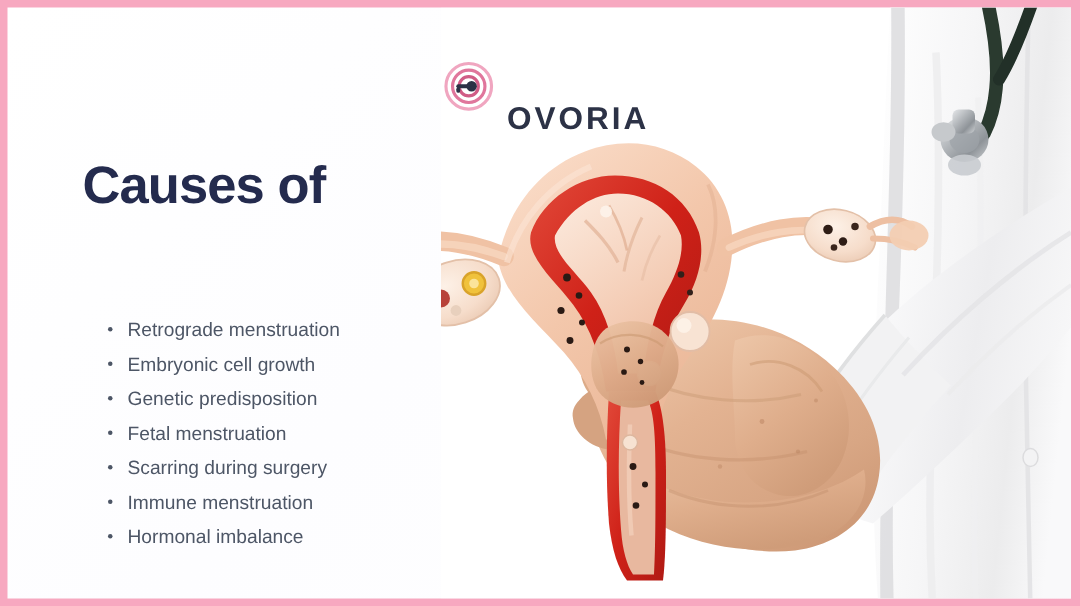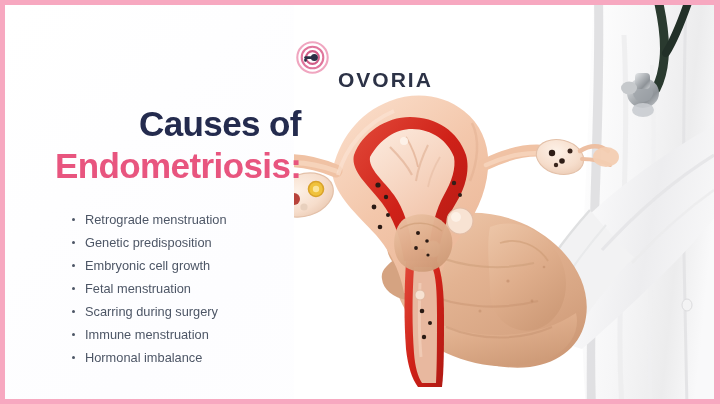--- a/index.html
+++ b/index.html
@@ -67,21 +67,21 @@
     width: 330px;
   }
   .head-line {
     font-family: "Liberation Sans", sans-serif;
     font-weight: 700;
     font-size: 35px;
     line-height: 42px;
     letter-spacing: -0.6px;
     white-space: nowrap;
   }
-  #head-line1 { color: #242b4e; text-align: center; }
+  #head-line1 { color: #242b4e; }
   #head-line2 { color: #e8557f; }
 
   
   #cause-list {
     position: absolute;
     left: 62px;
     top: 199px;
     margin: 4px;
     padding: 0;
     list-style: none;
@@ -360,27 +360,26 @@
 
         <circle cx="18.4" cy="16.5" r="3.5" fill="#2b3145"></circle>
         <rect x="8.2" y="15.2" width="9" height="2.7" rx="1.35" fill="#2b3145"></rect>
         <rect x="8.2" y="17.4" width="2.6" height="3.4" rx="1.1" fill="#2b3145"></rect>
       </svg>
       <span id="logo-word" style="color: rgb(44, 50, 70);">OVORIA</span>
     </div>
 
     <div id="headline">
       <div class="head-line" id="head-line1" style="color: rgb(36, 43, 78);">Causes of</div>
-      <div class="head-line" id="head-line2" style="color: rgb(232, 85, 127);">Endometriosis:</div>
     </div>
 
     <ul id="cause-list">
         <li><span class="dot"></span><span>Retrograde menstruation</span></li>
+        <li><span class="dot"></span><span>Embryonic cell growth</span></li>
         <li><span class="dot"></span><span>Genetic predisposition</span></li>
-        <li><span class="dot"></span><span>Embryonic cell growth</span></li>
         <li><span class="dot"></span><span>Fetal menstruation</span></li>
         <li><span class="dot"></span><span>Scarring during surgery</span></li>
         <li><span class="dot"></span><span>Immune menstruation</span></li>
         <li><span class="dot"></span><span>Hormonal imbalance</span></li>
       </ul>
 
   </div>
 </div>
 
 </body></html>

